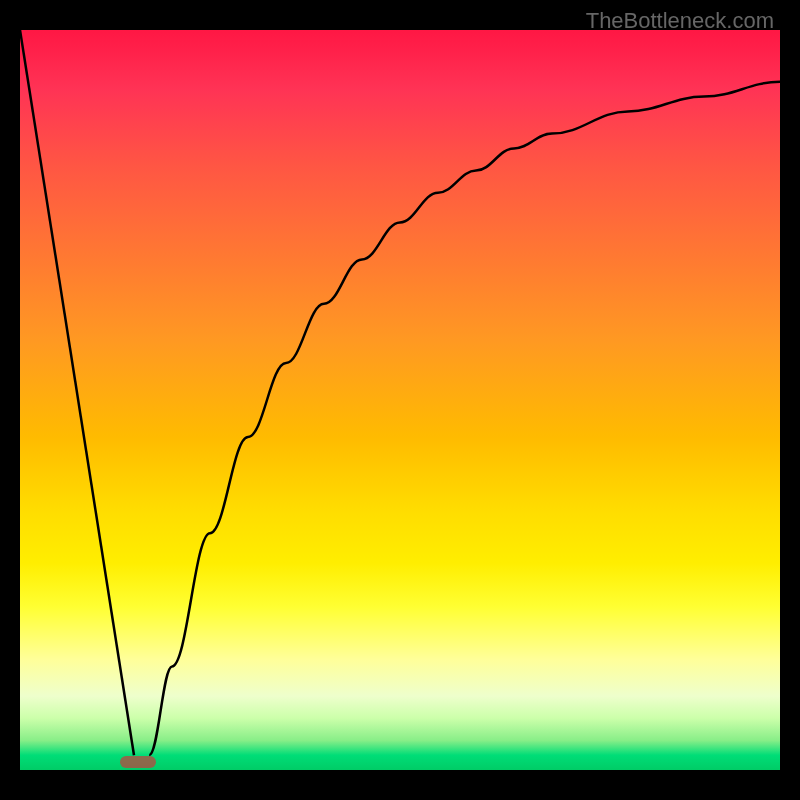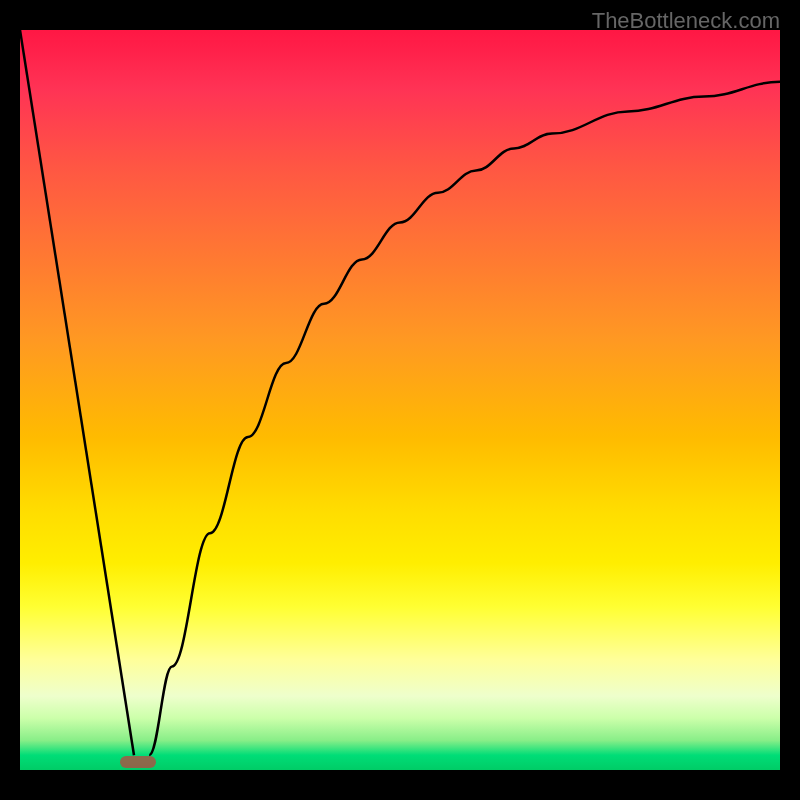--- a/index.html
+++ b/index.html
@@ -10,21 +10,21 @@
     body {
       width: 800px;
       height: 800px;
       background: #000;
       position: relative;
       font-family: Arial, sans-serif;
     }
     .watermark {
       position: absolute;
       top: 8px;
-      right: 20px;
+      right: 26px;
       color: #666;
       font-size: 22px;
       font-weight: normal;
       z-index: 10;
     }
     .chart-container {
       position: absolute;
       top: 30px;
       left: 20px;
       right: 20px;

